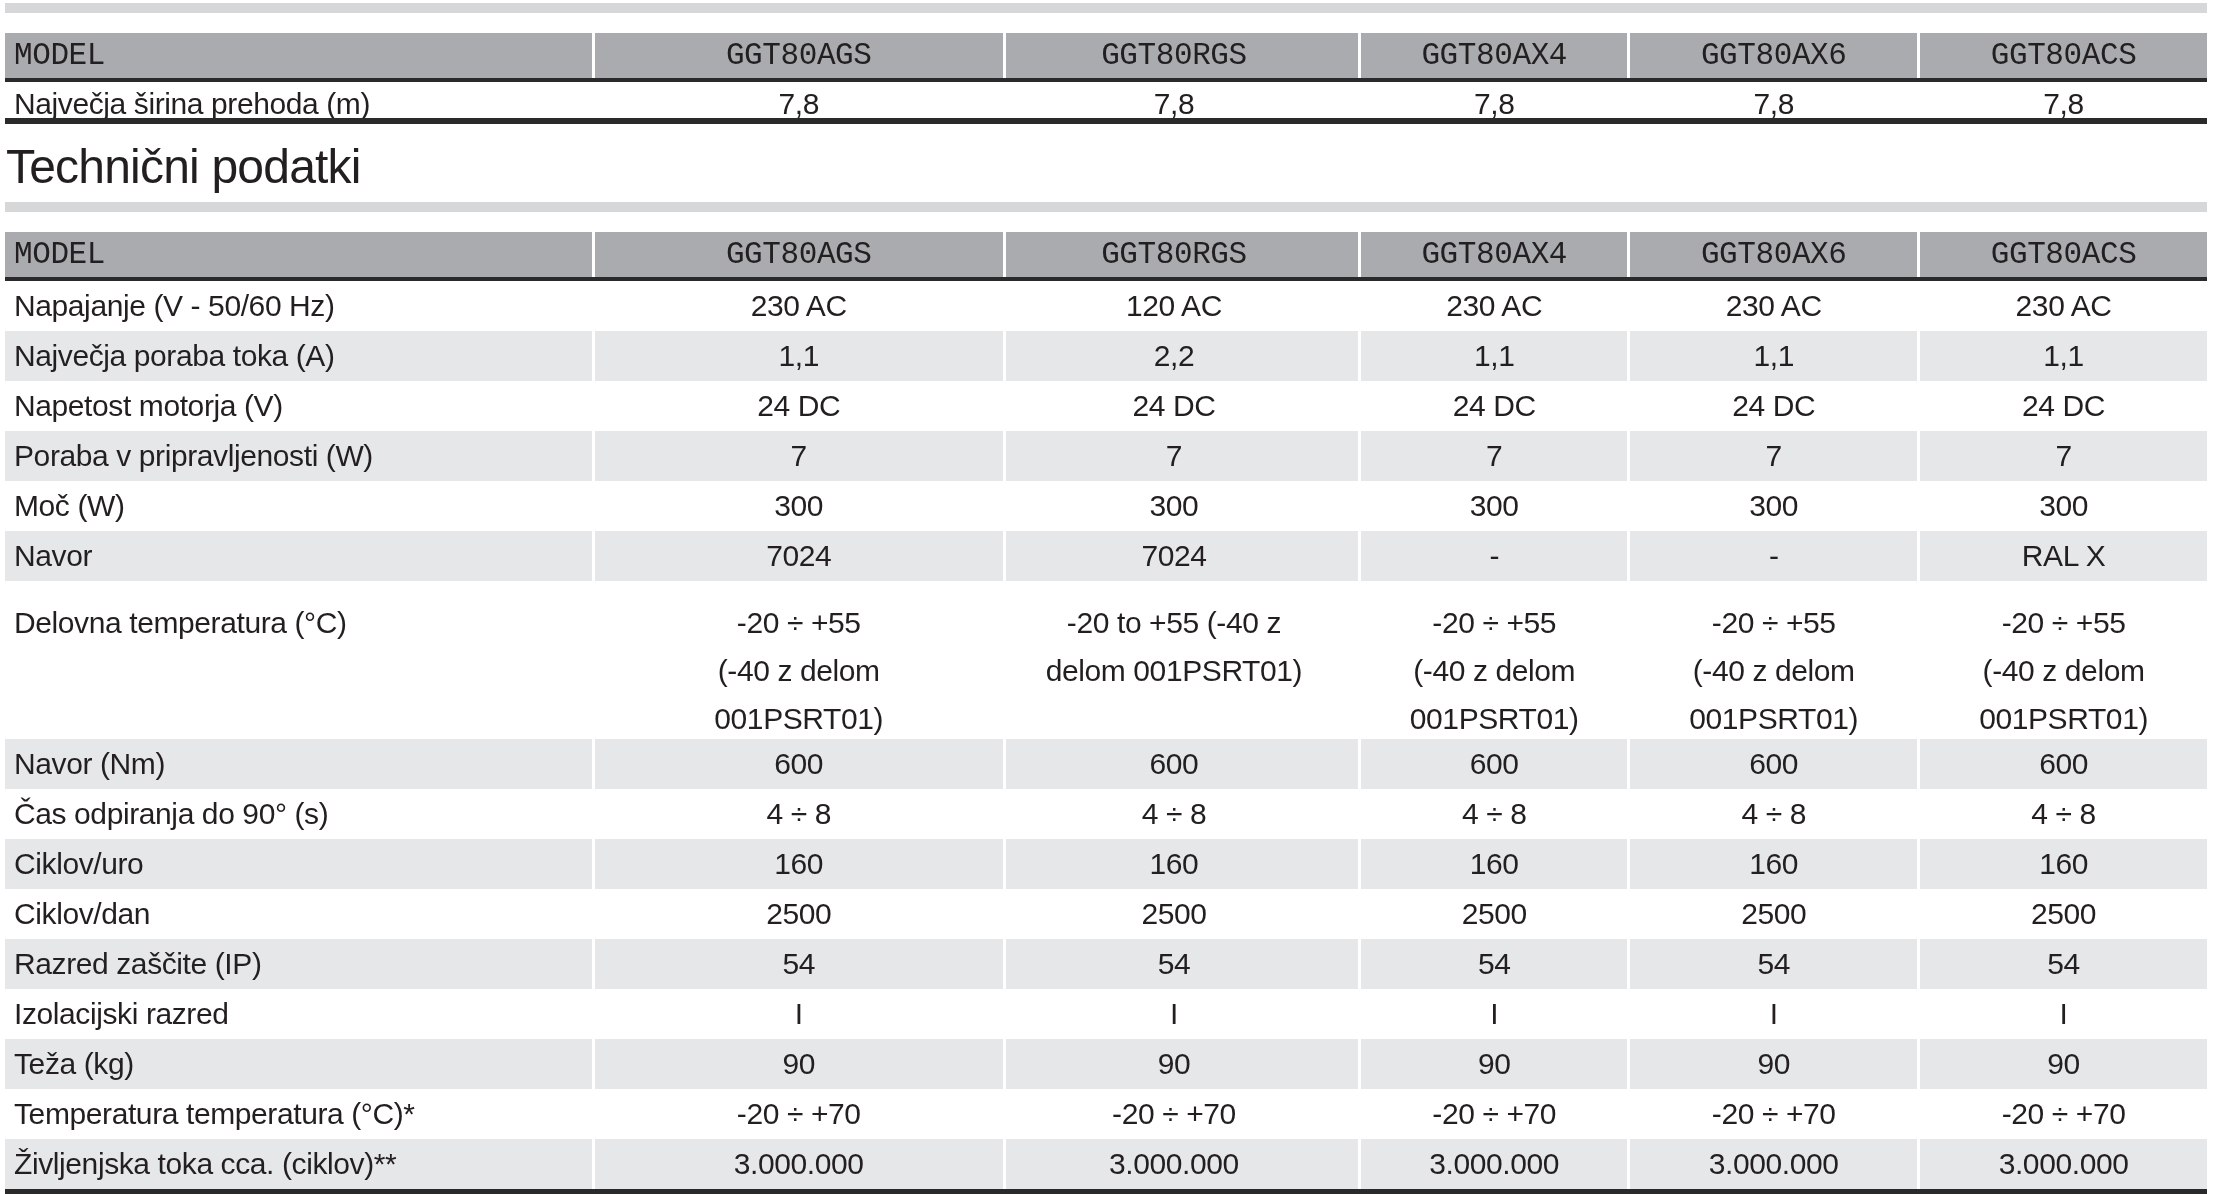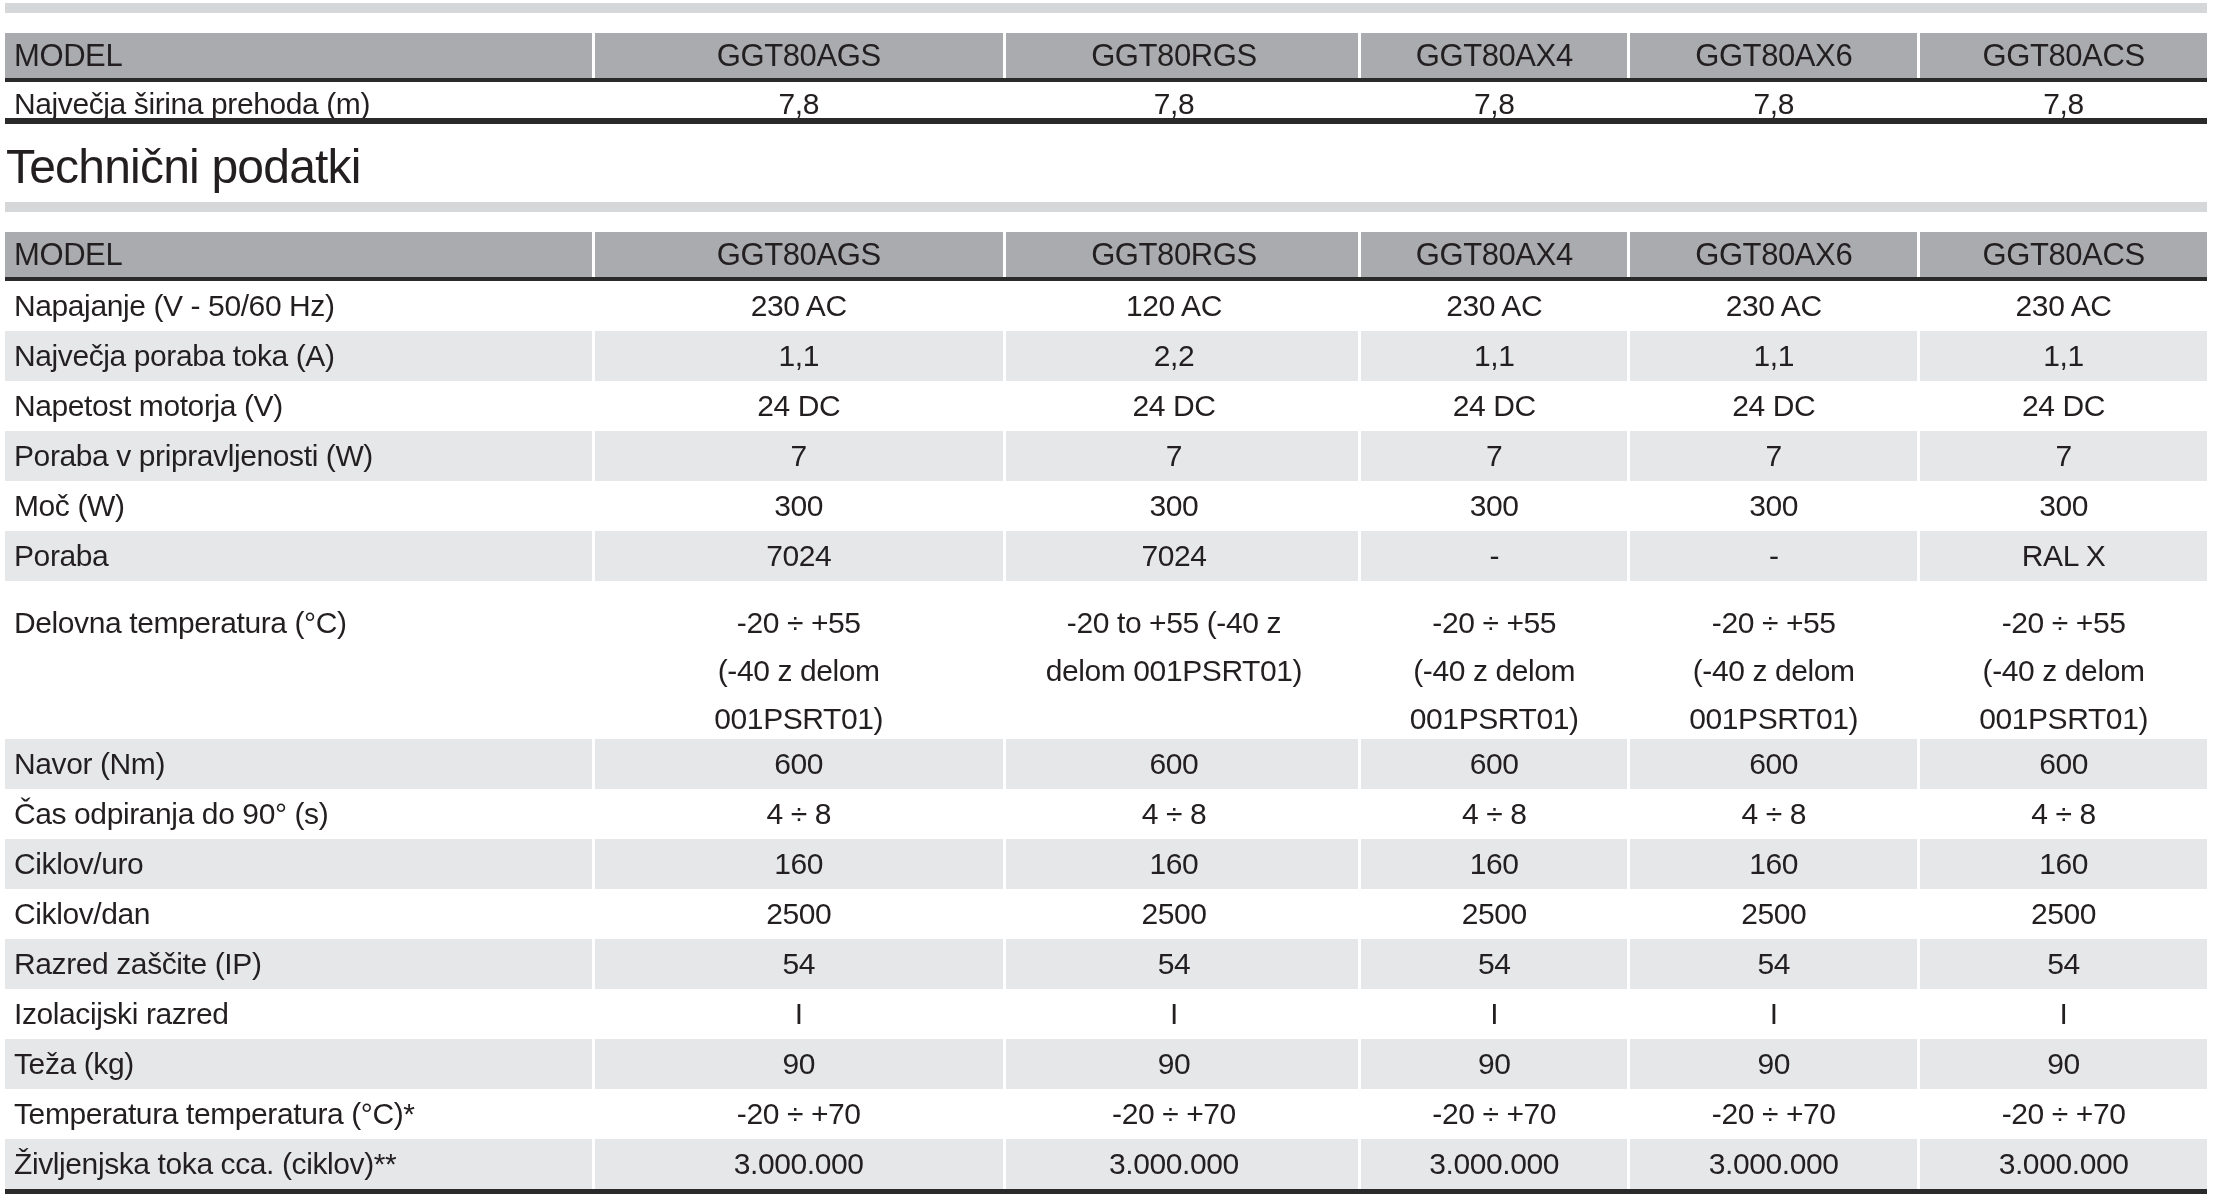--- a/index.html
+++ b/index.html
@@ -41,21 +41,21 @@
   .row.alt{background:var(--row-alt-bg);}
   .cell{
     box-sizing:border-box;
     display:block;
     font-size:30px;
     line-height:50px;
     height:50px;
     white-space:pre-line;
     overflow:hidden;
   }
-  .header-row .cell{font-size:31px;line-height:45px;height:45px;}
+  .header-row .cell{font-size:31px;line-height:45px;height:45px;font-family:Liberation Mono, monospace;}
   .row.tall .cell{
     line-height:48px;
     height:158px;
     padding-top:18px;
   }
   #models-table .row:not(.header-row) .cell{height:36px;line-height:44px;}
   .cell.lab{text-align:left;padding-left:9px;}
   .cell.val{text-align:center;}
   .cell + .cell{border-left:3px solid #fff;}
   .col0{width:26.84%;}
@@ -142,21 +142,21 @@
       </div>
       <div class="row">
         <div class="cell col0 lab">Moč (W)</div>
         <div class="cell col1 val">300</div>
         <div class="cell col2 val">300</div>
         <div class="cell col3 val">300</div>
         <div class="cell col4 val">300</div>
         <div class="cell col5 val">300</div>
       </div>
       <div class="row alt">
-        <div class="cell col0 lab">Poraba</div>
+        <div class="cell col0 lab">Navor</div>
         <div class="cell col1 val">7024</div>
         <div class="cell col2 val">7024</div>
         <div class="cell col3 val">-</div>
         <div class="cell col4 val">-</div>
         <div class="cell col5 val">RAL X</div>
       </div>
       <div class="row tall">
         <div class="cell col0 lab">Delovna temperatura (°C)</div>
         <div class="cell col1 val">-20 ÷ +55
 (-40 z delom

